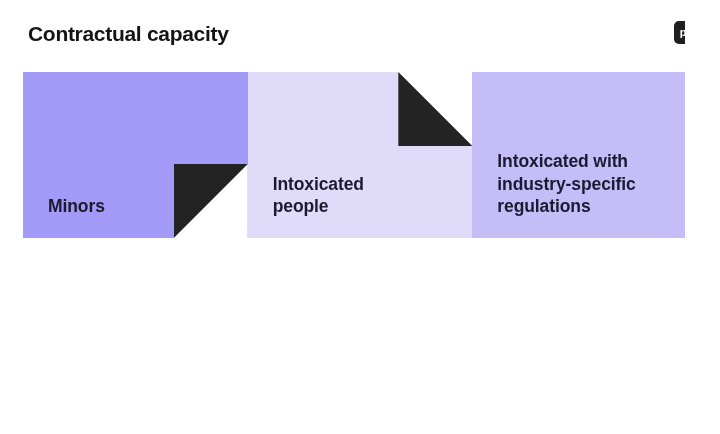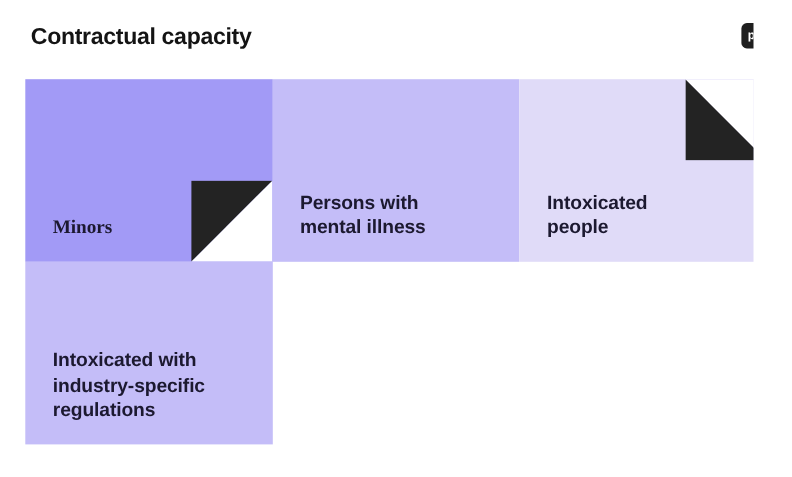--- a/index.html
+++ b/index.html
@@ -54,21 +54,21 @@
     grid-template-columns: repeat(3, 1fr);
     grid-template-rows: repeat(2, 1fr);
   }
   .cell {
     position: relative;
     display: flex;
     align-items: flex-end;
     padding: 0 30px 20px 25px;
     box-sizing: border-box;
   }
-  .tone-dark  { background: var(--cell_dark, #a29af6); font-family: Liberation Serif, serif; }
+  .tone-dark  { background: var(--cell_dark, #a29af6); }
   .tone-mid   { background: var(--cell_mid, #c4bdf8); }
   .tone-light { background: var(--cell_light, #e0dbf8); }
   .cell-label {
     font-size: 17.5px;
     font-weight: 700;
     line-height: 1.3;
     color: var(--text_dark, #1c1930);
     white-space: pre-line;
     letter-spacing: -0.1px;
   }
@@ -105,24 +105,20 @@
   <div class="grid">
 
     <div class="cell tone-dark">
       <span class="cell-label">Minors</span>
       <div class="fold fold-br">
         <div class="fold-cut"></div>
         <div class="fold-flap"></div>
       </div>
     </div>
 
-    <div class="cell tone-mid">
-      <span class="cell-label">Persons with
-mental illness</span>
-    </div>
 
     <div class="cell tone-light">
       <span class="cell-label">Intoxicated
 people</span>
       <div class="fold fold-tr">
         <div class="fold-cut"></div>
         <div class="fold-flap"></div>
       </div>
     </div>
 

